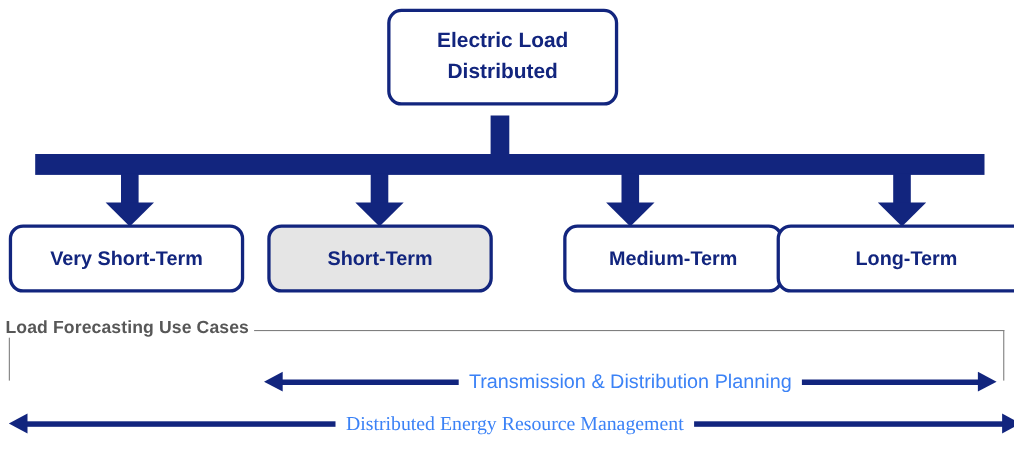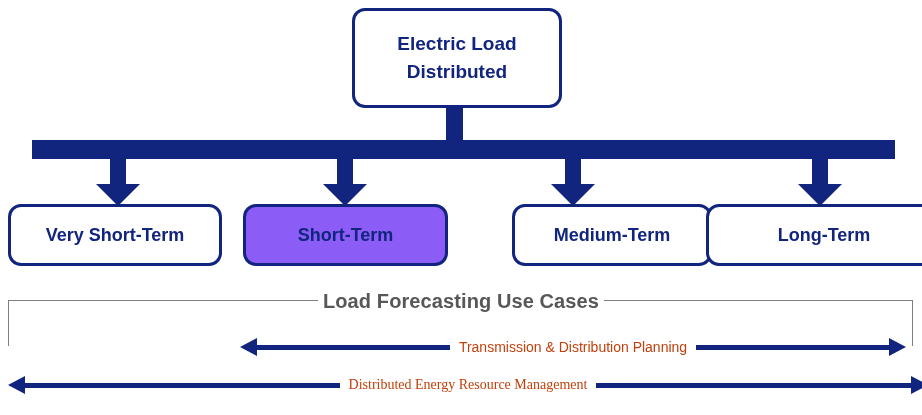--- a/index.html
+++ b/index.html
@@ -28,21 +28,21 @@
     display: flex;
     align-items: center;
     justify-content: center;
     text-align: center;
     line-height: 1.45;
   }
   .node.root {
     left: 352px;
     top: 8px;
     width: 210px;
-    height: 100px;
+    height: 88px;
     font-size: 19px;
     text-align: center;
   }
   .node.leaf {
     top: 204px;
     height: 62px;
     font-size: 18px;
   }
   .leaf-label {
     display: block;
@@ -104,41 +104,40 @@
     height: 46px;
     box-sizing: border-box;
     border: 1px solid #7f7f7f;
     border-bottom: none;
   }
   .bracket-label {
     position: absolute;
     left: 0;
     right: 0;
     top: 290px;
-    text-align: center;
-    font-size: 20px;
+    font-size: 16px;
     font-weight: bold;
     color: #575757;
     letter-spacing: 0.1px;
   }
   .bracket-label span {
     background: #ffffff;
     padding: 0 5px;
   }
 
   
   .arrow-row {
     position: absolute;
     height: 26px;
     display: flex;
     align-items: center;
   }
   .arrow-row .arrow-text {
-    color: #c2410c;
-    font-size: 14px;
+    color: #3b82f6;
+    font-size: 18px;
     white-space: nowrap;
     padding: 0 9px;
     line-height: 1;
   }
   .arrow-seg {
     position: relative;
     height: 5px;
     background: #12257e;
     flex: 1 1 auto;
   }
@@ -206,21 +205,21 @@
     <div class="head"></div>
   </div>
   <div class="down-arrow" style="left:798px;">
     <div class="shaft"></div>
     <div class="head"></div>
   </div>
 
   <div class="node leaf" style="left:8px;width:214px;">
     <span class="leaf-label">Very Short-Term</span>
   </div>
-  <div class="node leaf" style="left: 243px; width: 205px; background: #8b5cf6;">
+  <div class="node leaf" style="left: 243px; width: 205px; background: #e5e5e5;">
     <span class="leaf-label">Short-Term</span>
   </div>
   <div class="node leaf" style="left:472px;width:200px;margin-left:40px;">
     <span class="leaf-label">Medium-Term</span>
   </div>
   <div class="node leaf" style="left:706px;width:236px;">
     <span class="leaf-label">Long-Term</span>
   </div>
 
   <div class="bracket"></div>

